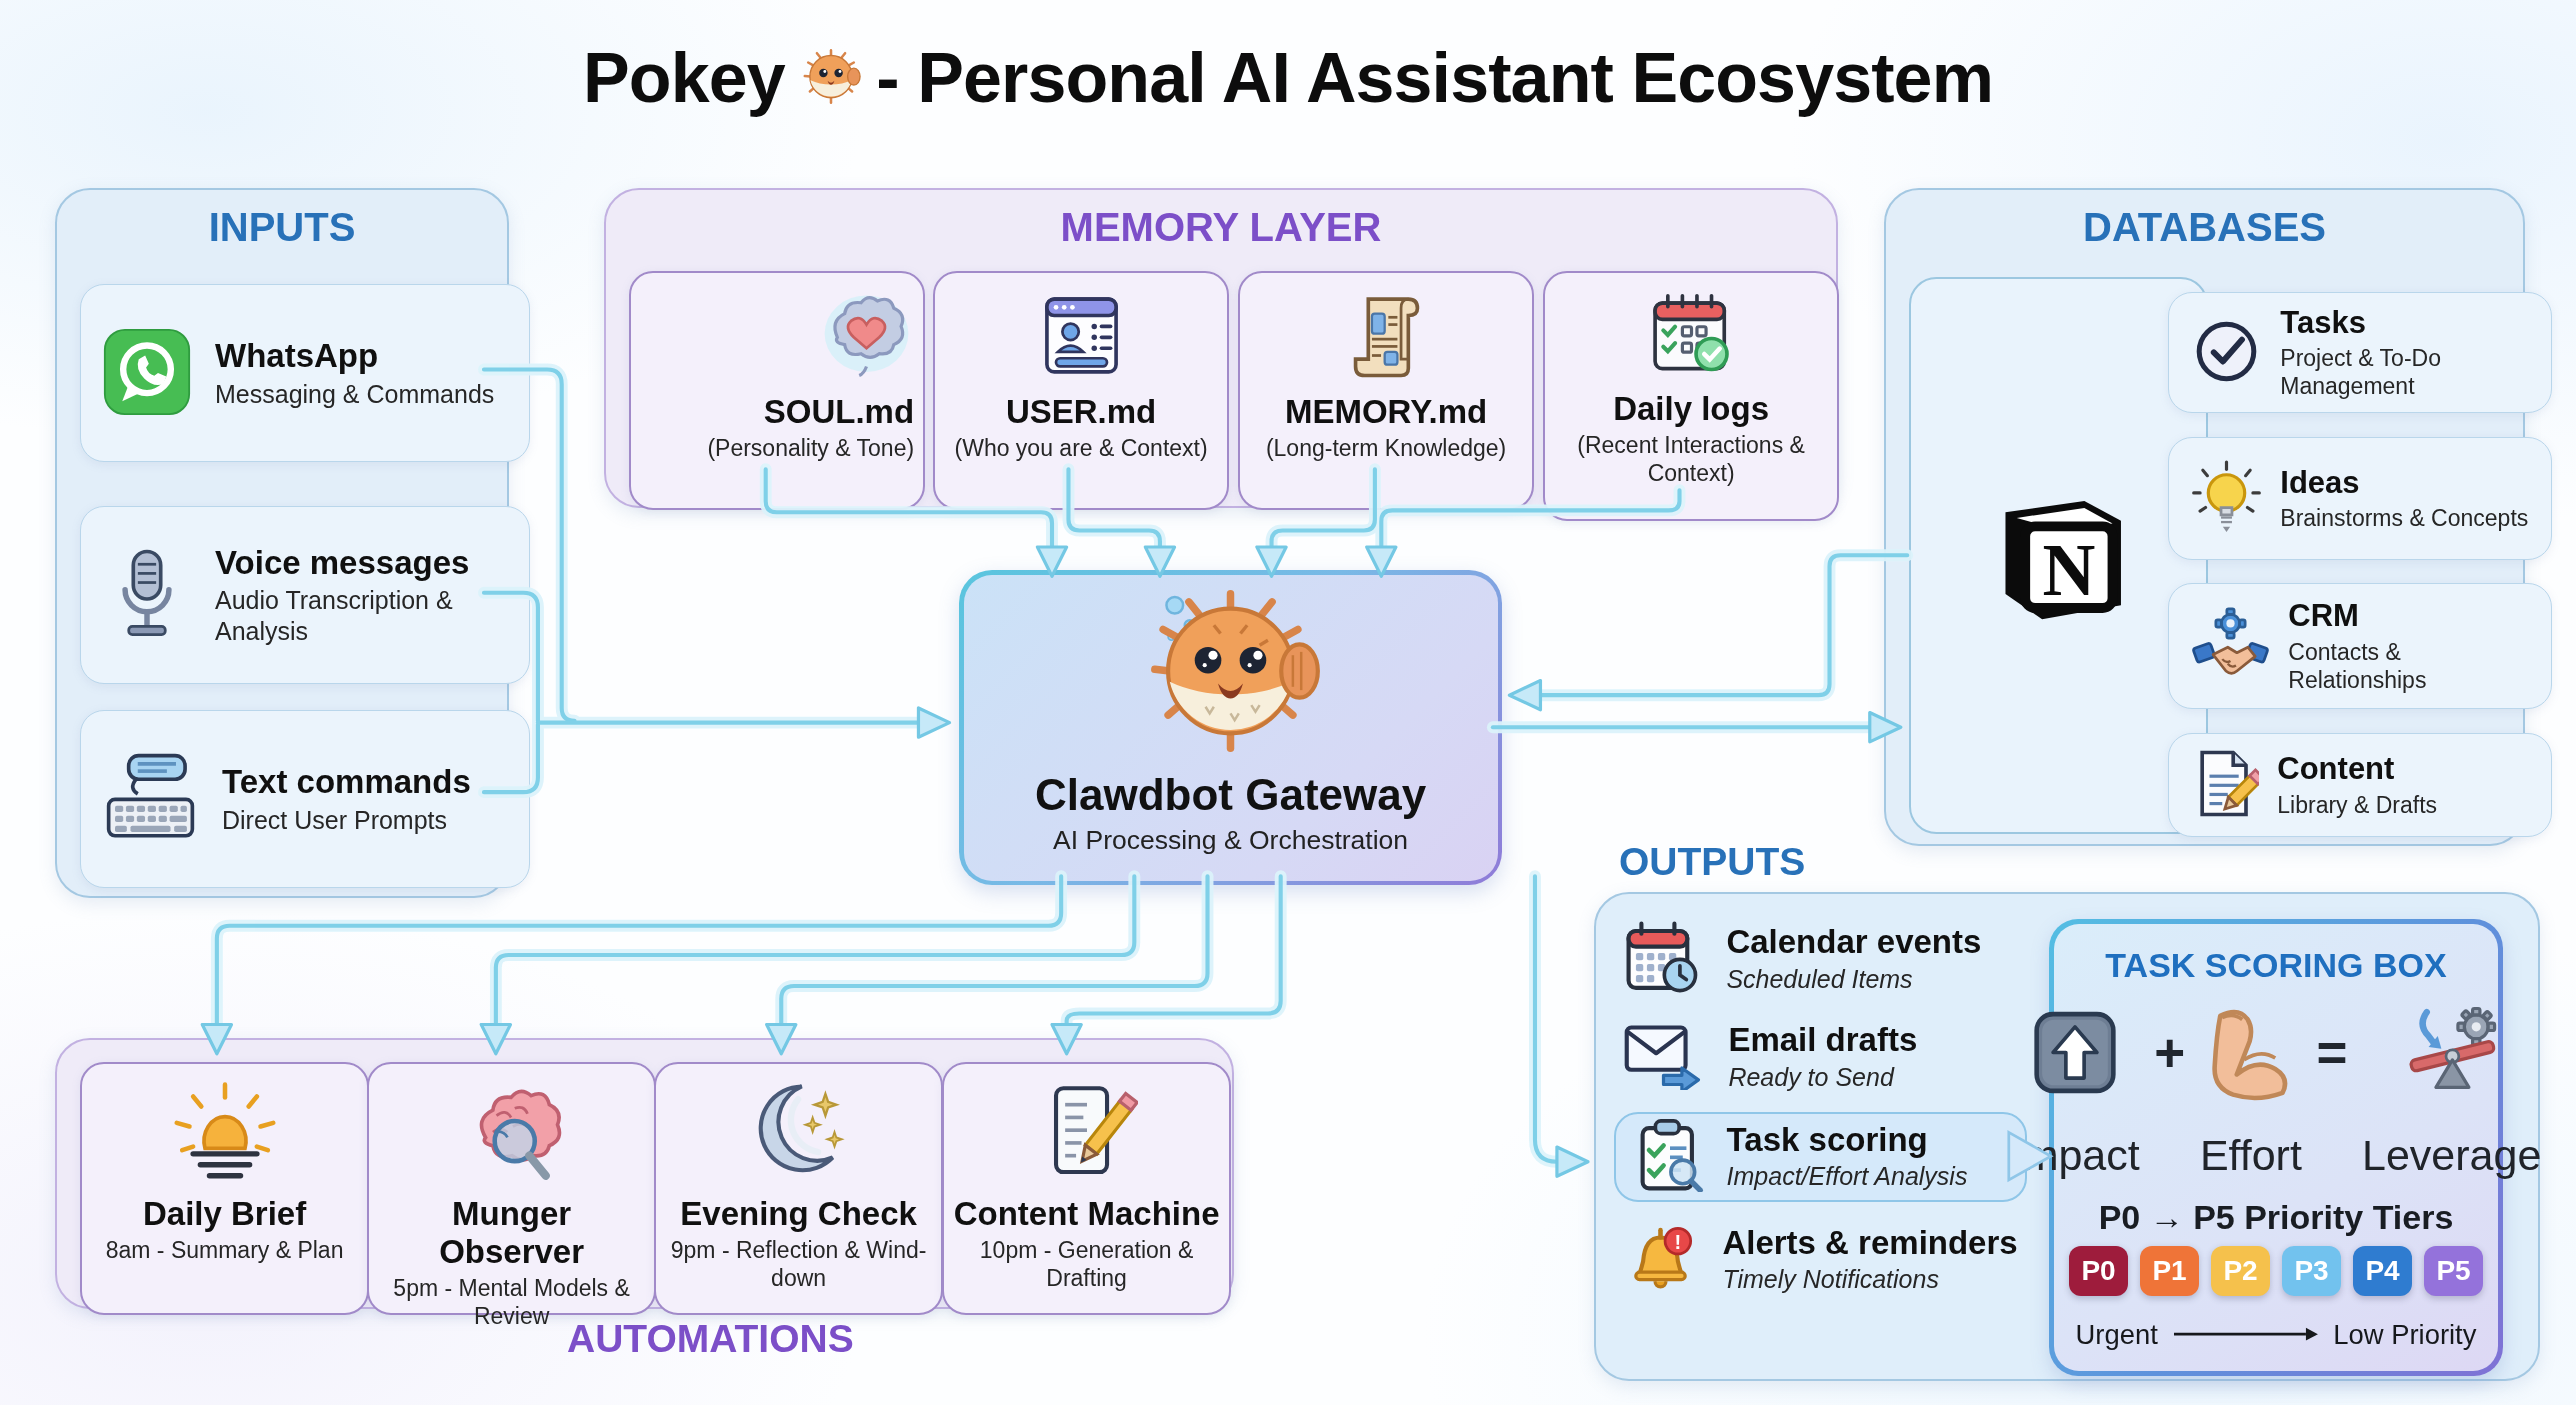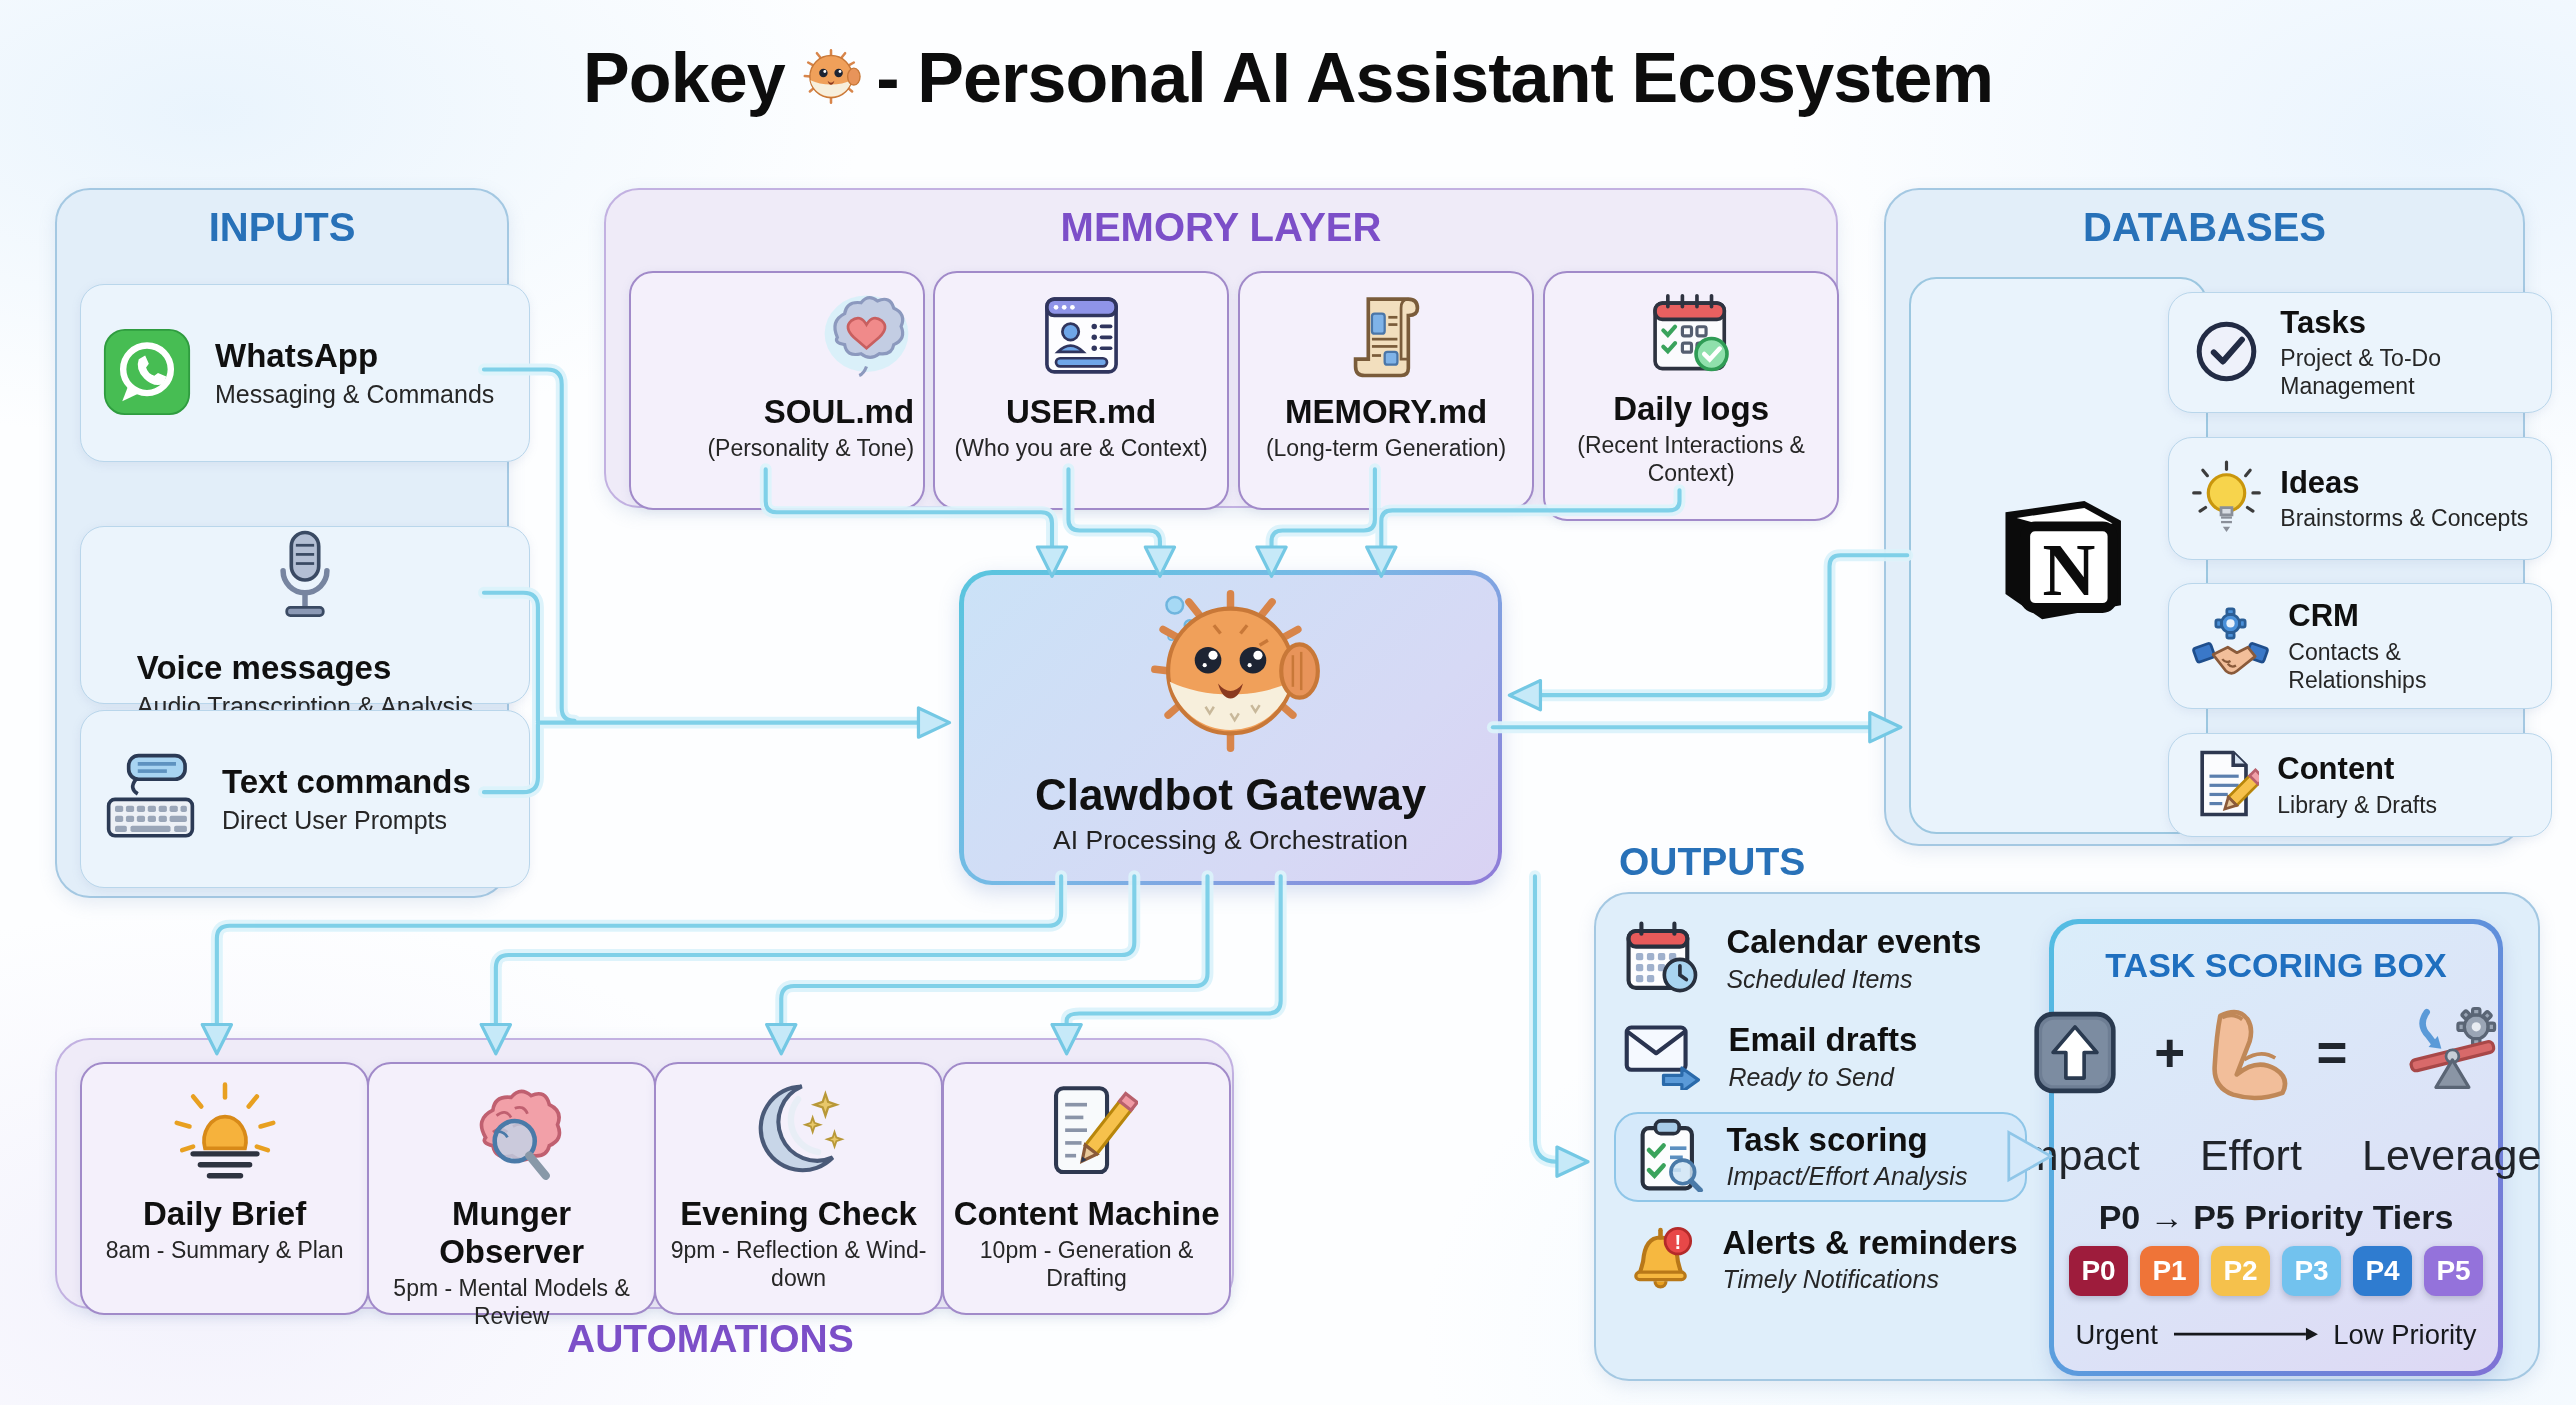--- a/index.html
+++ b/index.html
@@ -110,21 +110,21 @@
           <path d="M28 62 L21 80 L40 71 Z" fill="#fff"></path>
           <path d="M39 34 q-4 11 6 21 q10 10 21 6 l3 -8 -9 -4 -4 3 q-7 -2 -9 -9 l3 -4 -4 -9 z" fill="#fff"></path>
         </svg>
       </span>
       <span>
         <div class="card-title">WhatsApp</div>
         <div class="card-sub">Messaging &amp; Commands</div>
       </span>
     </div>
 
-    <div class="card blue hcard" style="left:23px;top:336px;width:404px;height:176px;flex-direction:column;">
+    <div class="card blue hcard" style="left:23px;top:316px;width:404px;height:176px;">
       <span>
         <svg width="88" height="95" viewBox="0 0 96 104">
           <rect x="33" y="6" width="30" height="52" rx="15" fill="#B3BFD4" stroke="#3A4A63" stroke-width="4"></rect>
           <line x1="38" y1="20" x2="58" y2="20" stroke="#3A4A63" stroke-width="3"></line>
           <line x1="38" y1="30" x2="58" y2="30" stroke="#3A4A63" stroke-width="3"></line>
           <line x1="38" y1="40" x2="58" y2="40" stroke="#3A4A63" stroke-width="3"></line>
           <path d="M24 48 a24 24 0 0 0 48 0" fill="none" stroke="#7785A0" stroke-width="6" stroke-linecap="round"></path>
           <line x1="48" y1="74" x2="48" y2="88" stroke="#7785A0" stroke-width="6"></line>
           <rect x="28" y="88" width="40" height="9" rx="4" fill="#8B99B5" stroke="#3A4A63" stroke-width="3"></rect>
         </svg>
@@ -217,21 +217,21 @@
           <rect x="34" y="26" width="14" height="22" rx="3" fill="#7FB3E8" stroke="#4A76A8" stroke-width="2.5"></rect>
           <line x1="52" y1="30" x2="62" y2="30" stroke="#7A5C3A" stroke-width="3"></line>
           <line x1="52" y1="38" x2="62" y2="38" stroke="#7A5C3A" stroke-width="3"></line>
           <line x1="34" y1="54" x2="62" y2="54" stroke="#7A5C3A" stroke-width="3"></line>
           <line x1="34" y1="62" x2="62" y2="62" stroke="#7A5C3A" stroke-width="3"></line>
           <rect x="48" y="68" width="14" height="14" rx="3" fill="#7FB3E8" stroke="#4A76A8" stroke-width="2.5"></rect>
           <line x1="34" y1="72" x2="44" y2="72" stroke="#7A5C3A" stroke-width="3"></line>
         </svg>
       </span>
       <div class="card-title">MEMORY.md</div>
-      <div class="card-sub mem-sub">(Long-term Generation)</div>
+      <div class="card-sub mem-sub">(Long-term Knowledge)</div>
     </div>
 
     <div class="card purple vcard" style="left:937px;top:81px;width:274px;height:220px;">
       <span>
         <svg width="91" height="88" viewBox="0 0 100 96">
           <rect x="10" y="14" width="76" height="72" rx="8" fill="#FBFBFD" stroke="#2E3340" stroke-width="4"></rect>
           <rect x="10" y="14" width="76" height="18" rx="8" fill="#E86060" stroke="#2E3340" stroke-width="4"></rect>
           <g stroke="#2E3340" stroke-width="4" stroke-linecap="round">
               <line x1="24" y1="18" x2="24" y2="6"></line>
               <line x1="40" y1="18" x2="40" y2="6"></line>

